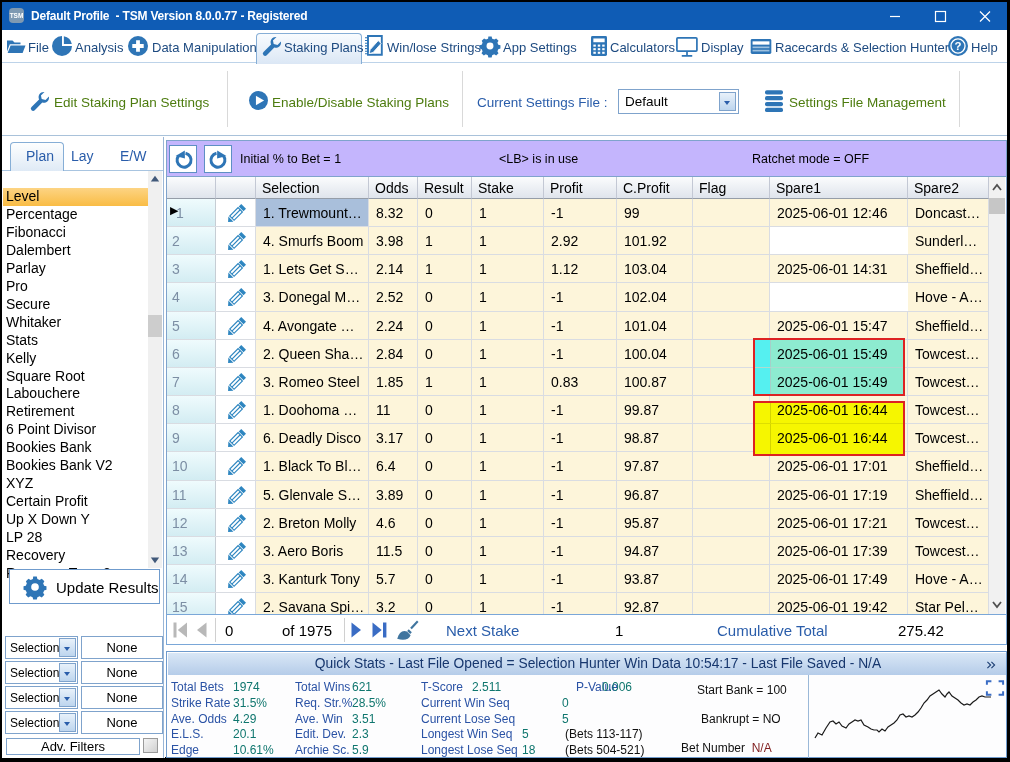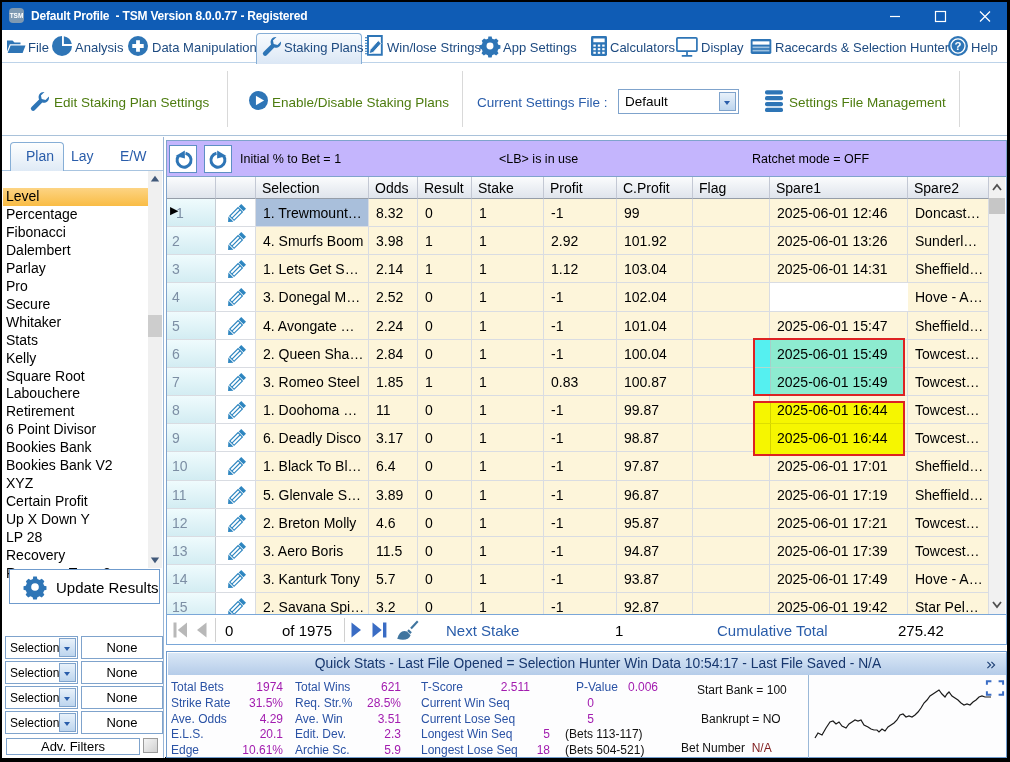--- a/index.html
+++ b/index.html
@@ -38,21 +38,21 @@
 .row { position:absolute; left:0; width:823px; height:28px; }
 .cell { position:absolute; top:0; height:28px; font-size:14px; color:#000; padding:6px 0 0 7px; border-right:1px solid #d9dce2; background:#fdf5da; white-space:nowrap; overflow:hidden; }
 .cnum { background:linear-gradient(180deg,#effbfd,#d2ecf2); color:#7c8ea4; border-right:1px solid #c6cdd4; }
 .cpen { background:#fff; }
 #navbar { position:absolute; left:164px; top:612px; width:841px; height:31px; background:#fff; border:1px solid #7aa7d8; }
 .ntext { position:absolute; top:7px; font-size:15px; white-space:nowrap; }
 #qs { position:absolute; left:164px; top:649px; width:841px; height:107px; background:#fdfdfe; border:1px solid #6f9bcd; }
 #qshead { position:absolute; left:1px; top:1px; width:838px; height:22px; background:linear-gradient(180deg,#d9e7f6,#b5cce9); font-size:13.8px; color:#17376e; text-align:center; padding-top:3px; padding-left:22px; }
 .qlab { position:absolute; font-size:12px; color:#2a52a5; white-space:nowrap; }
 .qval { position:absolute; font-size:12px; color:#101010; white-space:nowrap; }
-.qvr { position:absolute; font-size:12px; color:#a21caf; white-space:nowrap; text-align:right; }
+.qvr { position:absolute; font-size:12px; color:#0f766e; white-space:nowrap; text-align:left; }
 svg.ic { position:absolute; overflow:visible; z-index:3; }
 </style>
 </head>
 <body>
 <div id="win">
 <div id="titlebar">
 <div id="tsmicon">TSM</div>
 <div id="titletext">Default Profile&nbsp; - TSM Version 8.0.0.77 - Registered</div>
 <svg class="winbtn" style="left:871px" width="44" height="28" viewBox="0 0 44 28">
         <path d="M17 14.5 H27" stroke="#fff" stroke-width="1.2" fill="none"></path>
@@ -318,21 +318,20 @@
 </g>
           </svg>
         </div>
 <div class="cell" style="left:90px;width:113px;">4. Smurfs Boom</div>
 <div class="cell" style="left:203px;width:49px;">3.98</div>
 <div class="cell" style="left:252px;width:54px;">1</div>
 <div class="cell" style="left:306px;width:72px;">1</div>
 <div class="cell" style="left:378px;width:73px;">2.92</div>
 <div class="cell" style="left:451px;width:76px;">101.92</div>
 <div class="cell" style="left:527px;width:77px;"></div>
-<div class="cell" style="left:604px;width:138px;">2025-06-01 13:26</div>
 <div class="cell" style="left:742px;width:81px;">Sunderl…</div>
 </div>
 <div class="row" style="top:78px">
 <div class="cell cnum" style="left:1px;width:49px;padding-left:5px;">3</div>
 <div class="cell cpen" style="left:50px;width:40px;">
           <svg class="ic" style="left:9px;top:4px" width="22" height="22" viewBox="0 0 21 21">
 <g transform="rotate(45 10.5 10.5)">
 <rect x="7.3" y="0.2" width="6.4" height="3.4" fill="#2e86c0"></rect>
 <rect x="7.6" y="4.8" width="5.8" height="11.2" fill="none" stroke="#2e86c0" stroke-width="1.1"></rect>
 <path d="M10.5 4.8 V16" stroke="#2e86c0" stroke-width="1.1"></path>

